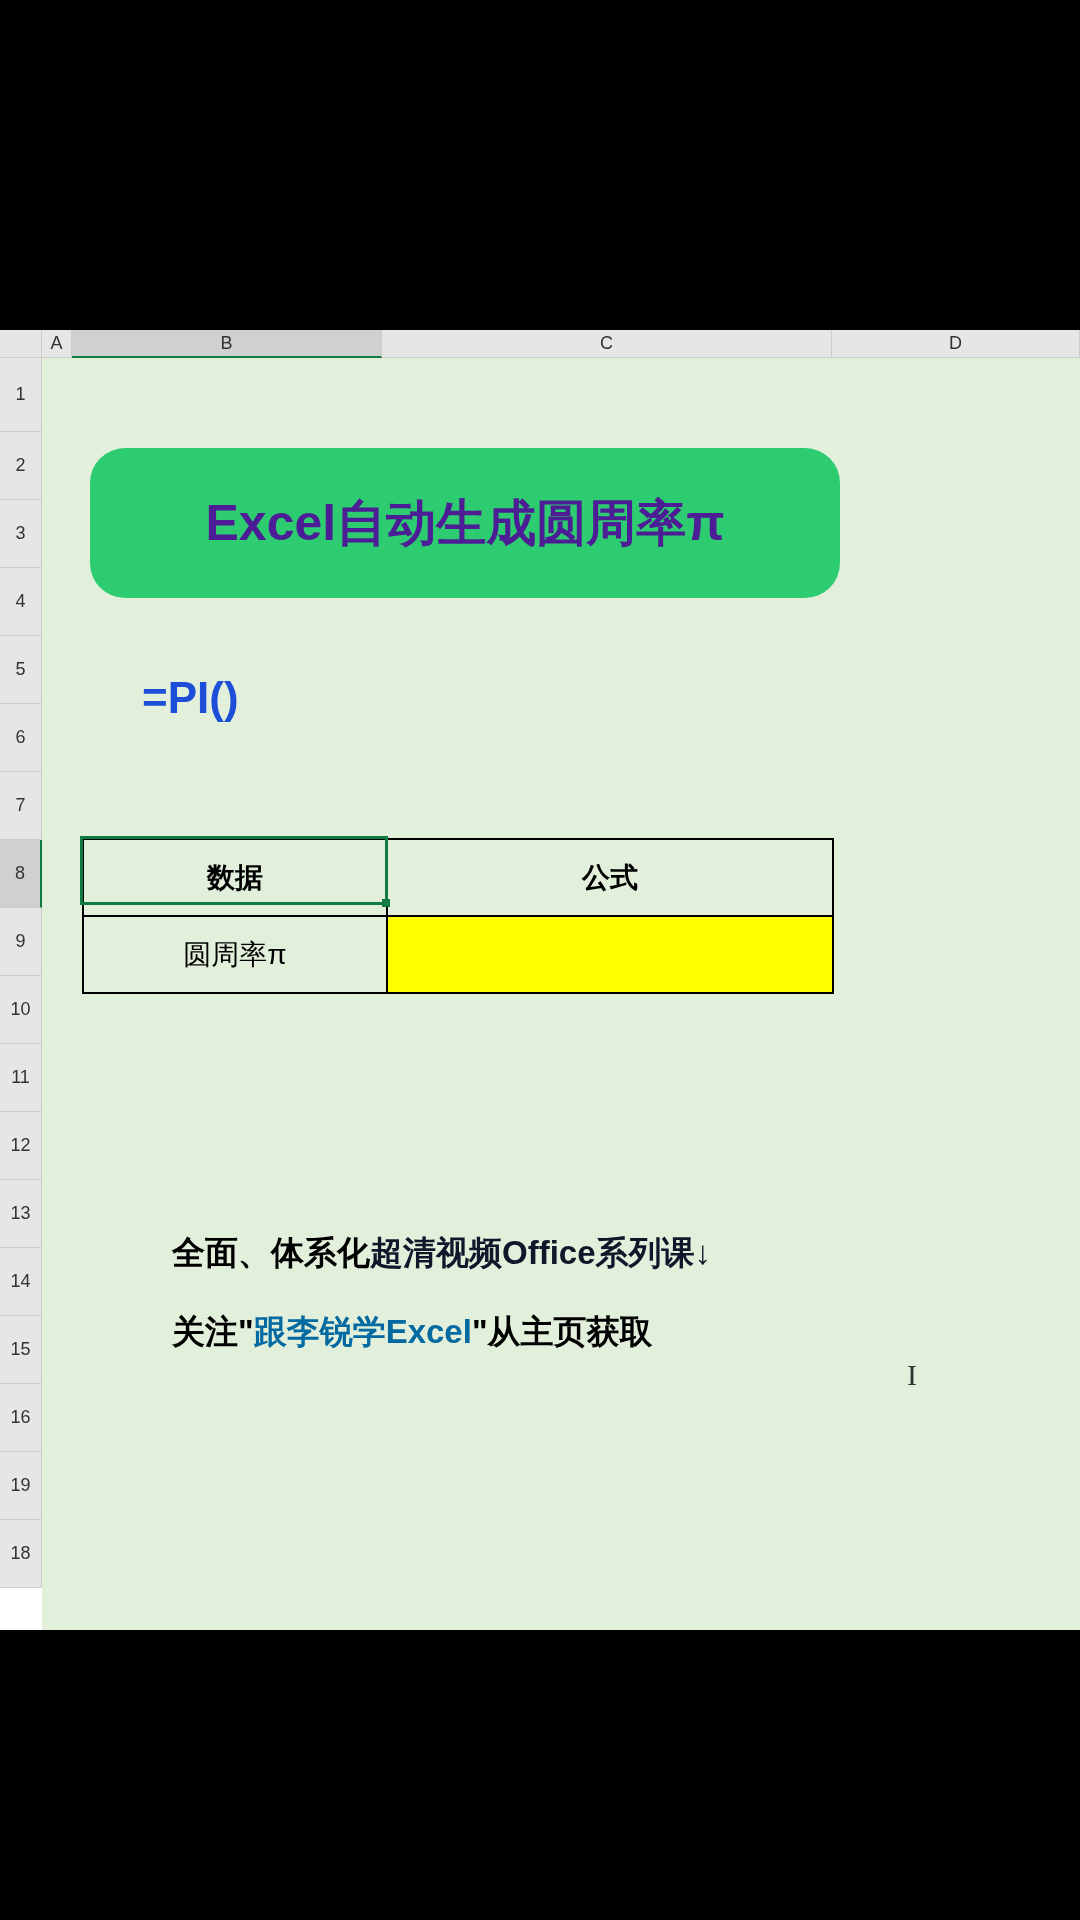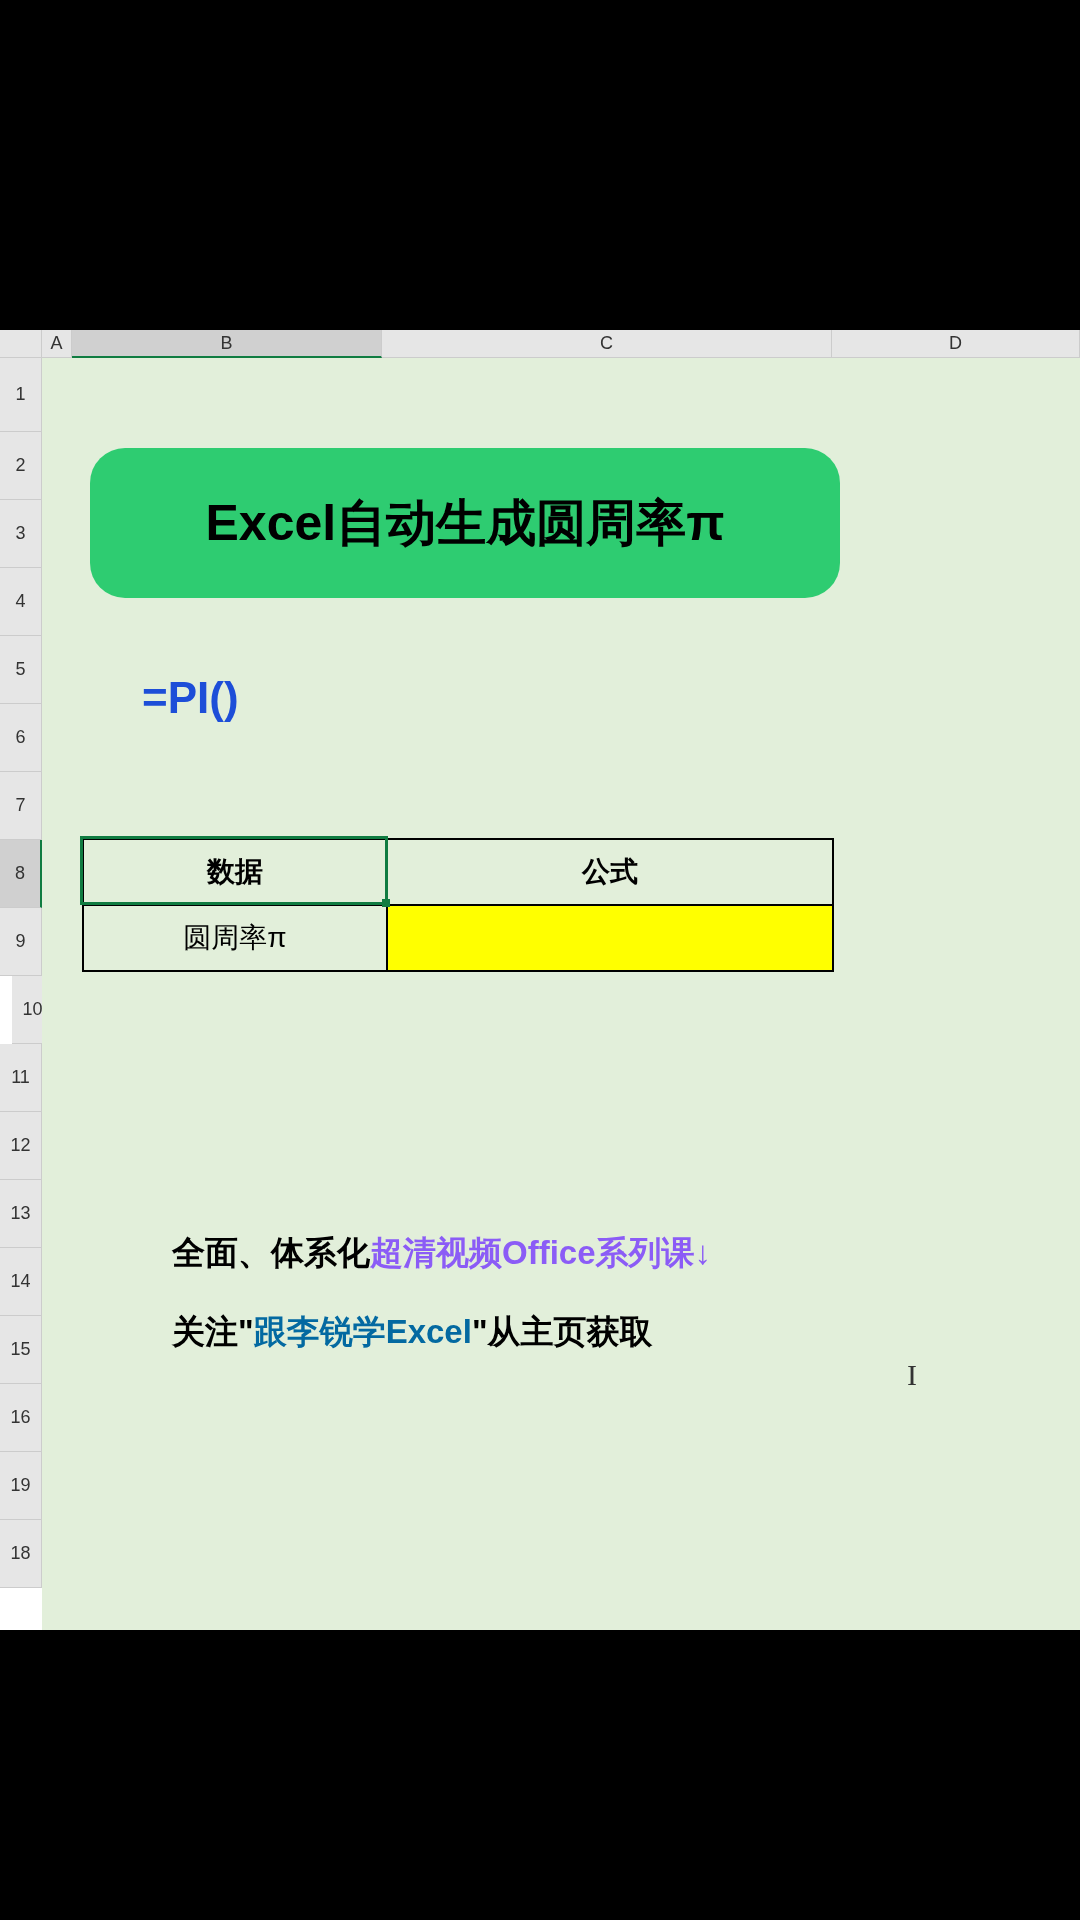--- a/index.html
+++ b/index.html
@@ -93,21 +93,21 @@
       position: absolute;
       top: 90px;
       left: 48px;
       width: 750px;
       height: 150px;
       background: #2ecc71;
       border-radius: 35px;
       display: flex;
       align-items: center;
       justify-content: center;
-      color: #000000;
+      color: #4c1d95;
       font-size: 50px;
       font-weight: bold;
     }
     .formula-text {
       position: absolute;
       top: 315px;
       left: 100px;
       font-size: 44px;
       font-weight: bold;
       color: #1d4ed8;
@@ -115,41 +115,41 @@
     .data-table {
       position: absolute;
       top: 480px;
       left: 40px;
       border-collapse: collapse;
     }
     .data-table td {
       border: 2px solid #000;
       text-align: center;
       font-size: 28px;
-      height: 66px;
+      height: 77px;
     }
     .header-cell {
       font-weight: bold;
       background: #e2efda;
     }
     .td-data { width: 304px; }
     .td-formula { width: 446px; }
     .yellow-cell {
       background: #ffff00 !important;
     }
     .promo-text {
       position: absolute;
       top: 855px;
       left: 130px;
       font-size: 33px;
       font-weight: bold;
       line-height: 2.4;
       color: #000;
     }
-    .blue-text { color: #8b5cf6; text-align: center; }
+    .blue-text { color: #0f172a; text-align: center; }
     .green-text { color: #0369a1; }
     .cell-selection {
       position: absolute;
       top: 478px;
       left: 38px;
       width: 308px;
       height: 69px;
       border: 3px solid #107c41;
       pointer-events: none;
     }
@@ -186,21 +186,21 @@
   <div class="row-headers" id="row-headers-container">
       <div class="row-header" style="height: 74px;">1</div>
       <div class="row-header" style="height: 68px;">2</div>
       <div class="row-header" style="height: 68px;">3</div>
       <div class="row-header" style="height: 68px;">4</div>
       <div class="row-header" style="height: 68px;">5</div>
       <div class="row-header" style="height: 68px;">6</div>
       <div class="row-header" style="height: 68px;">7</div>
       <div class="row-header selected" style="height: 68px;">8</div>
       <div class="row-header" style="height: 68px;">9</div>
-      <div class="row-header" style="height: 68px; margin-left: 12px;">10</div>
+      <div class="row-header" style="height: 68px;">10</div>
       <div class="row-header" style="height: 68px;">11</div>
       <div class="row-header" style="height: 68px;">12</div>
       <div class="row-header" style="height: 68px;">13</div>
       <div class="row-header" style="height: 68px;">14</div>
       <div class="row-header" style="height: 68px;">15</div>
       <div class="row-header" style="height: 68px;">16</div>
       <div class="row-header" style="height: 68px;">19</div>
       <div class="row-header" style="height: 68px;">18</div>
     </div>
 

